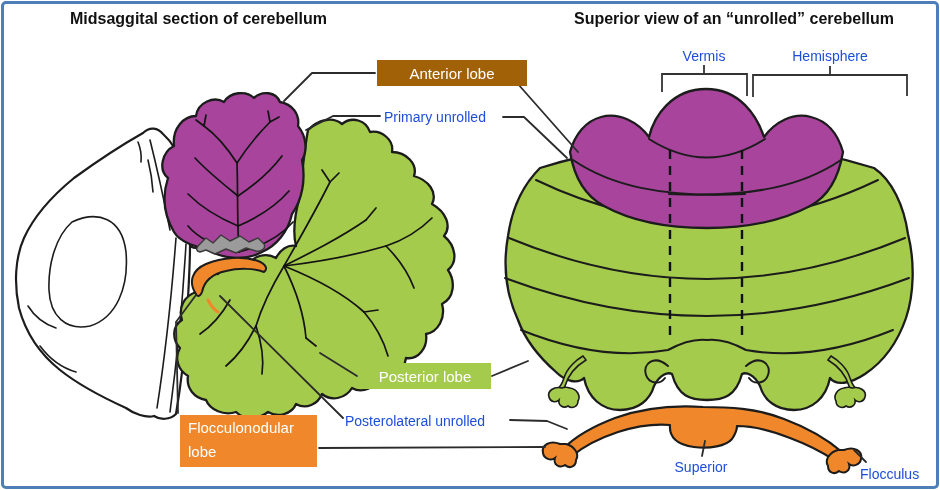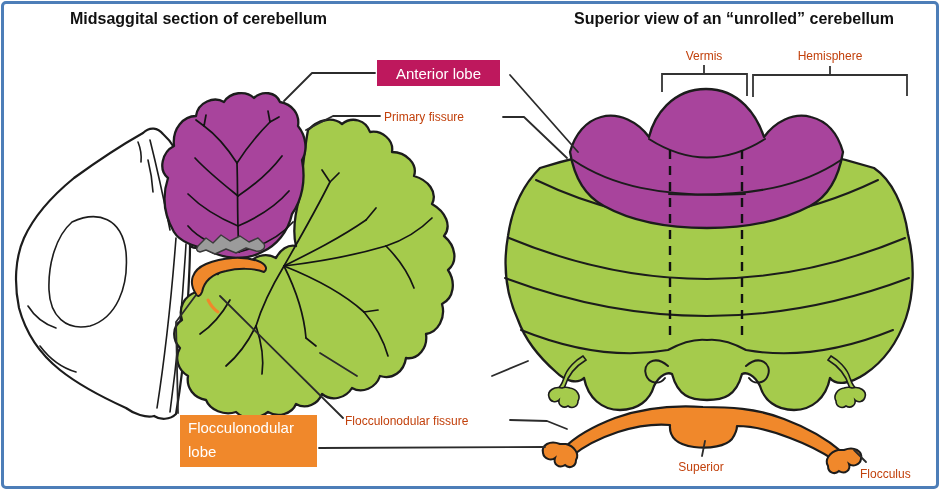--- a/index.html
+++ b/index.html
@@ -1,20 +1,20 @@
 <!DOCTYPE html>
 <html><head>
 <meta charset="utf-8">
 <style>
   html,body{margin:0;padding:0;background:#fff;}
   .stage{position:relative;width:940px;height:490px;background:#fff;overflow:hidden;
          font-family:"Liberation Sans","DejaVu Sans",sans-serif;}
   .frame{position:absolute;inset:1px;border:3px solid #4d7eb8;border-radius:5px;pointer-events:none;z-index:30;}
   svg.art{position:absolute;left:0;top:0;z-index:1;}
-  .lbl{position:absolute;z-index:20;color:#c2410c;font-size:12px;line-height:18px;white-space:nowrap;}
+  .lbl{position:absolute;z-index:20;color:#1d4ed8;font-size:14px;line-height:18px;white-space:nowrap;}
   .title{font-weight:bold;font-size:16px;color:#111;}
   .boxlbl{position:absolute;z-index:20;color:#fff;font-size:15px;display:flex;align-items:center;justify-content:center;}
   .boxlbl.wrap{justify-content:flex-start;white-space:normal;line-height:24px;padding:1px 8px;box-sizing:border-box;display:block;}
   .ctr{text-align:center;}
 </style>
 </head>
 <body>
 
 <div class="stage">
   <div class="frame"></div>
@@ -135,22 +135,23 @@
       <path d="M 178,413 L 176,322 L 196,295"></path>
       <path d="M 319,448 L 545,447"></path>
       <path d="M 705,441 L 702,456"></path>
       <path d="M 854,450 L 866,462"></path>
     </g>
   </svg>
 
   <div class="lbl title" style="left:70px;top:10px;">Midsaggital section of cerebellum</div>
   <div class="lbl title ctr" style="left:550px;top:10px;width:368px;">Superior view of an “unrolled” cerebellum</div>
 
-  <div class="boxlbl" style="left: 377px; top: 60px; width: 123px; height: 26px; background: #be185d;">Anterior lobe</div>
-  <div class="lbl" style="left:384px;top:108px;">Primary fissure</div>
-  <div class="lbl" style="left:345px;top:412px;">Flocculonodular fissure</div>
+  <div class="boxlbl" style="left: 377px; top: 60px; width: 150px; height: 26px; background: #a16207;">Anterior lobe</div>
+  <div class="lbl" style="left:384px;top:108px;">Primary unrolled</div>
+  <div class="boxlbl" style="left: 359px; top: 363px; width: 132px; height: 26px; background: rgb(165, 203, 76);">Posterior lobe</div>
+  <div class="lbl" style="left:345px;top:412px;">Posterolateral unrolled</div>
   <div class="boxlbl wrap" style="left: 180px; top: 415px; width: 137px; height: 52px; background: rgb(240, 136, 43);">Flocculonodular lobe</div>
 
   <div class="lbl ctr" style="left:666px;top:47px;width:76px;">Vermis</div>
   <div class="lbl ctr" style="left:785px;top:47px;width:90px;">Hemisphere</div>
   <div class="lbl ctr" style="left:666px;top:458px;width:70px;">Superior</div>
   <div class="lbl" style="left:860px;top:465px;text-align:right;">Flocculus</div>
 </div>
 
 </body></html>

